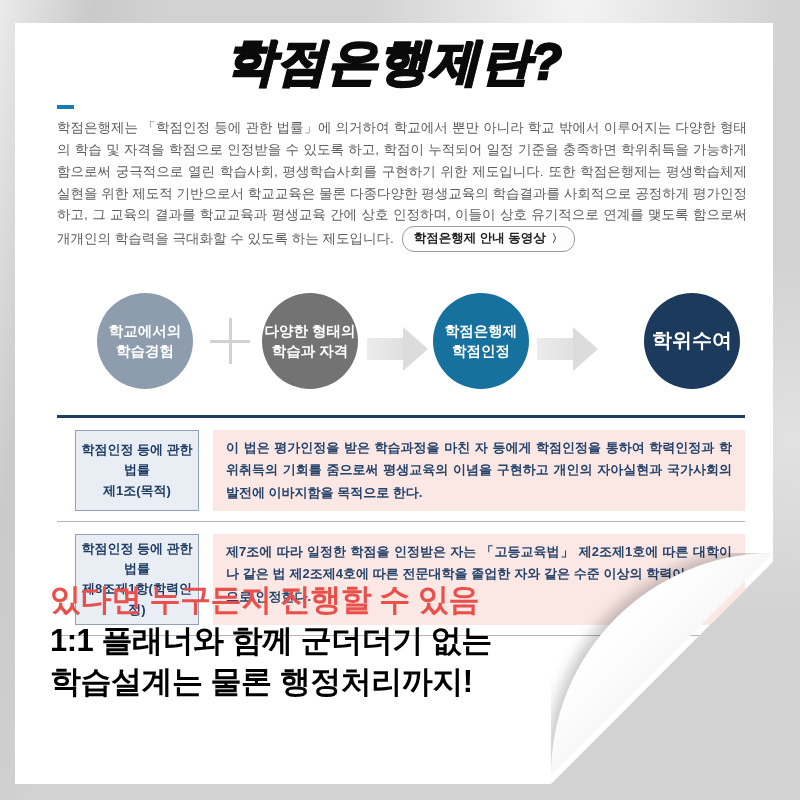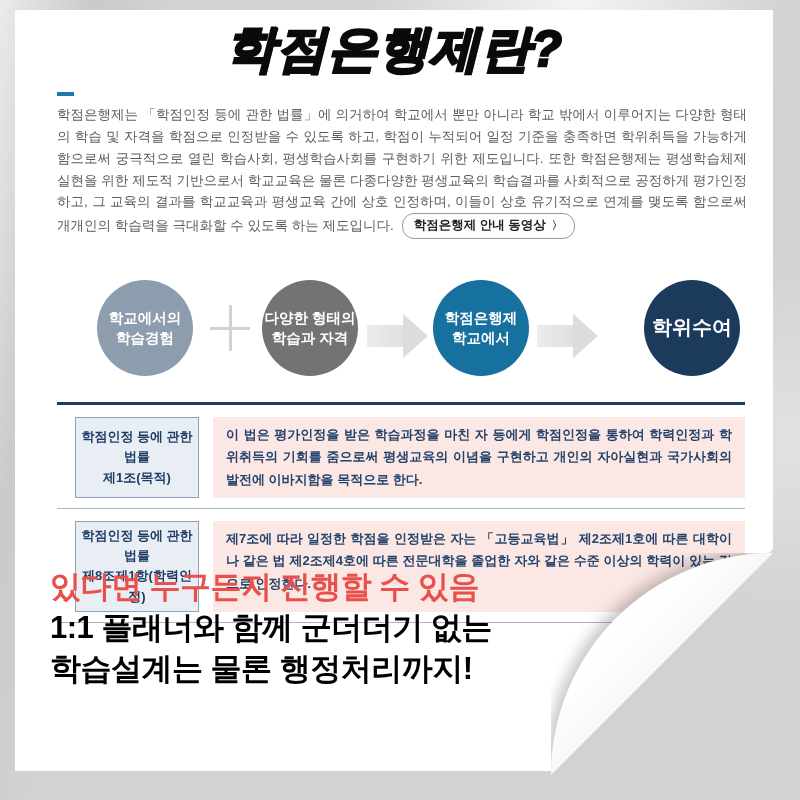--- a/index.html
+++ b/index.html
@@ -8,21 +8,21 @@
   .canvas {
     position:relative; width:800px; height:800px; overflow:hidden;
     background:
       linear-gradient(100deg, rgba(255,255,255,.55) 0%, rgba(0,0,0,.04) 10%, rgba(255,255,255,0) 18%),
       radial-gradient(ellipse at 72% 0%, rgba(255,255,255,.75), rgba(255,255,255,0) 26%),
       radial-gradient(ellipse at 100% 55%, rgba(255,255,255,.35), rgba(255,255,255,0) 30%),
       #d2d2d2;
   }
 
   .page {
-    position:absolute; left:15px; top:10px; width:758px; height:761px;
+    position:absolute; left:15px; top:23px; width:758px; height:761px;
     background:#ffffff;
     clip-path: polygon(0 0, 100% 0, 100% 70.8%, 70.7% 100%, 0 100%);
   }
 
   
   .title {
     position:absolute; top:6px; left:0; width:100%;
     text-align:center;
     font-size:50px; font-weight:700; font-style:italic;
     color:#0a0a0a; letter-spacing:1px;
@@ -132,21 +132,21 @@
       <div class="circle step-1" style="background: #737373;">
         <span>다양한 형태의</span>
         <span>학습과 자격</span>
       </div>
       <div class="arrow arrow-0">
           <div class="shaft"></div>
           <div class="head"></div>
         </div>
       <div class="circle step-2" style="background: rgb(23, 113, 159);">
         <span>학점은행제</span>
-        <span>학교에서</span>
+        <span>학점인정</span>
       </div>
       <div class="arrow arrow-1">
           <div class="shaft"></div>
           <div class="head"></div>
         </div>
       <div class="circle step-3" style="background: rgb(28, 58, 92);">
         <span>학위수여</span>
         <span></span>
       </div>
     </div>

